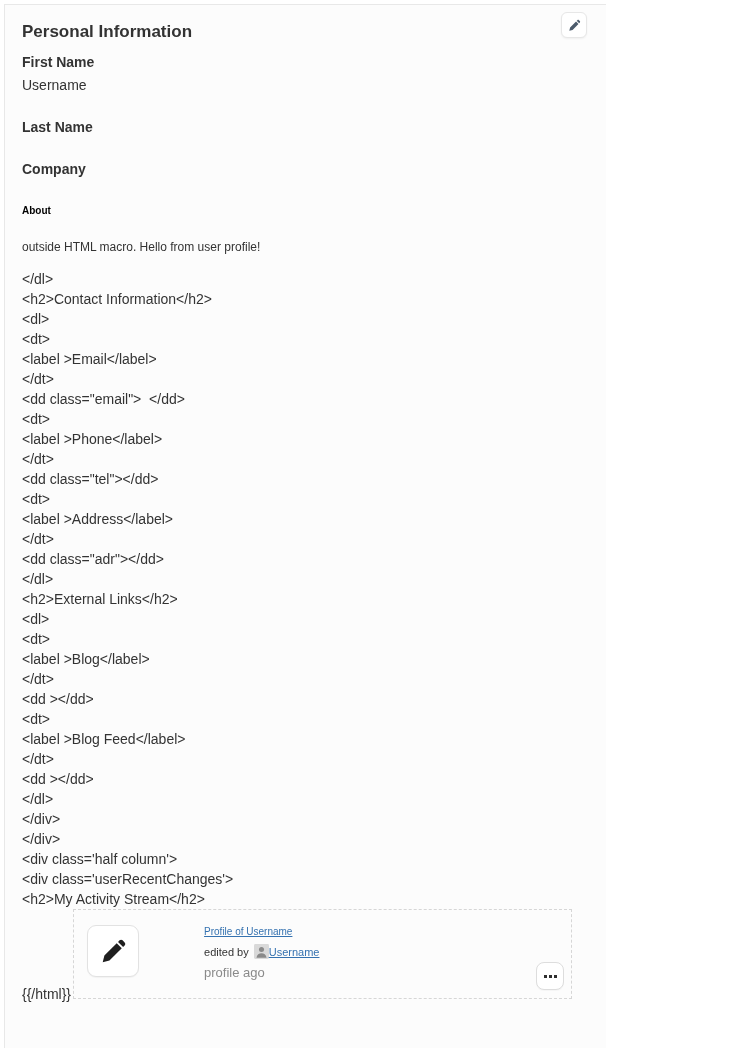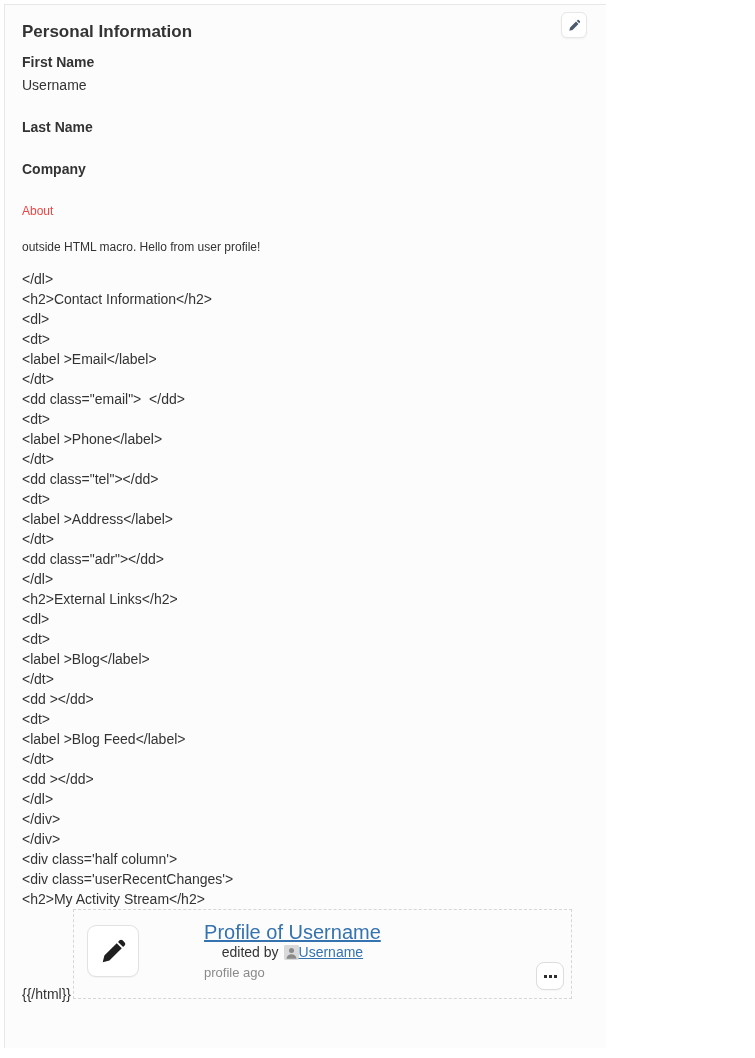--- a/index.html
+++ b/index.html
@@ -19,39 +19,39 @@
     position:absolute;top:7px;right:19px;width:26px;height:26px;
     background:#fff;border:1px solid #e7e7e7;border-radius:6px;
     box-shadow:0 1px 2px rgba(0,0,0,.05);cursor:pointer;
     display:flex;align-items:center;justify-content:center;padding:0;
   }
   .edit-btn svg{width:13px;height:13px;fill:#4c5b6b;}
   .field{margin-bottom:26px;}
   .field-label{font-size:14px;font-weight:bold;line-height:16px;margin-bottom:7px;color:#333;}
   .field-value{font-size:14px;line-height:16px;min-height:16px;color:#333;}
   .field-value:empty{display:none;}
-  .about-label{font-size:12px;font-weight:normal;line-height:16px;color:#ef4444;}
+  .about-label{font-size:10px;font-weight:bold;line-height:16px;color:#000000;}
   .about-intro{font-size:12px;line-height:20px;margin:18px 0 12px 0;}
   .raw-line{font-size:14px;line-height:20px;white-space:pre-wrap;}
   .stream-line{white-space:nowrap;font-size:14px;line-height:20px;}
   .raw-close{display:inline;vertical-align:baseline;margin-top:6px;}
   .gadget{
     display:inline-block;vertical-align:baseline;margin-left:2px;
     width:497px;height:88px;border:1px dashed #d6d6d6;position:relative;
   }
   .tile{
     position:absolute;left:13px;top:15px;width:52px;height:52px;
     background:#fff;border:1px solid #e2e2e2;border-radius:9px;
     box-shadow:0 1px 1px rgba(0,0,0,.04);
     display:flex;align-items:center;justify-content:center;box-sizing:border-box;
   }
   .tile svg{width:27px;height:27px;fill:#1f1f1f;}
   .activity-text{position:absolute;left:130px;top:12px;}
-  .activity-link{display:block;font-size:20px;line-height:20px;color:#3572b0;text-decoration:underline;}
-  .activity-row2{font-size:14px;line-height:21px;color:#333;text-align:center;}
+  .activity-link{display:block;font-size:10px;line-height:20px;color:#3572b0;text-decoration:underline;}
+  .activity-row2{font-size:11px;line-height:21px;color:#333;text-align:center;}
   .activity-row2 a{color:#3572b0;text-decoration:underline;}
   .avatar-ic{width:15px;height:15px;vertical-align:-3px;margin:0 0 0 5px;}
   .activity-time{font-size:13px;line-height:20px;color:#8a8a8a;}
   .more-btn{
     position:absolute;left:462px;top:52px;width:28px;height:28px;
     background:#fff;border:1px solid #ddd;border-radius:8px;cursor:pointer;
     display:flex;align-items:center;justify-content:center;gap:2px;padding:0;
     box-shadow:0 1px 1px rgba(0,0,0,.03);
   }
   .more-btn i{display:block;width:3px;height:3px;background:#2f2f2f;}

